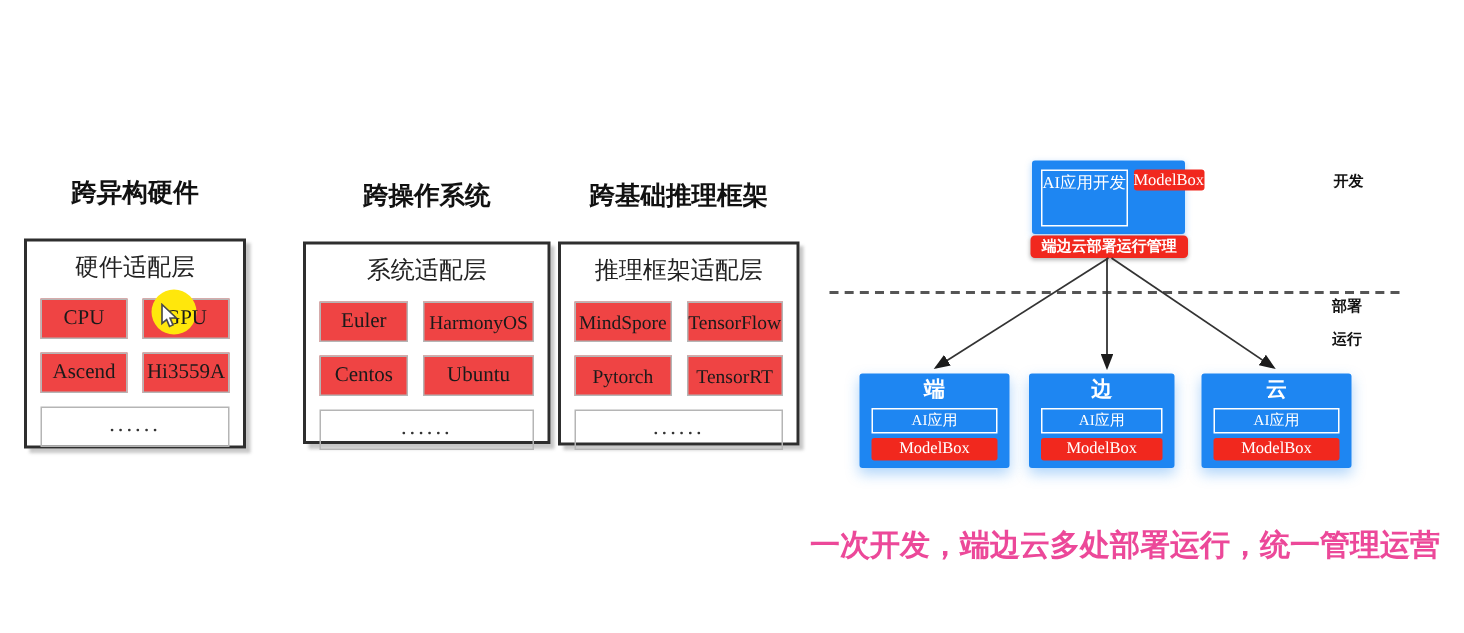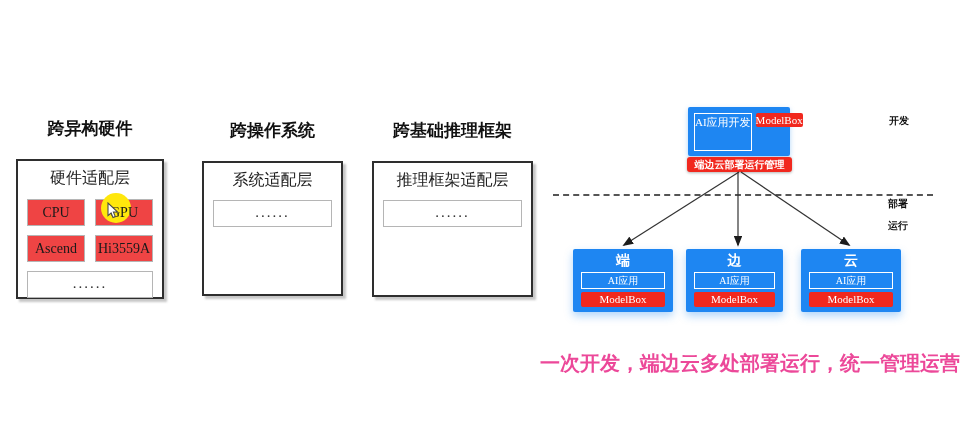--- a/index.html
+++ b/index.html
@@ -91,32 +91,44 @@
           </svg>
           <span class="lbl">GPU</span>
         </div>
         <div class="item">Ascend</div>
         <div class="item">Hi3559A</div>
       </div>
       <div class="more">......</div>
     </div>
   </section>
 
-  <section class="col" style="left:202px;top:141px;width:141px;height:135px;">
+  <section class="col" style="left:202px;top:141px;width:165px;height:135px;">
     <h2 class="col-title">跨操作系统</h2>
     <div class="adapter-box">
       <div class="adapter-header">系统适配层</div>
+      <div class="item-grid narrow-first">
+        <div class="item">Euler</div>
+        <div class="item small">HarmonyOS</div>
+        <div class="item">Centos</div>
+        <div class="item">Ubuntu</div>
+      </div>
       <div class="more">......</div>
     </div>
   </section>
 
   <section class="col" style="left:372px;top:141px;width:161px;height:136px;">
     <h2 class="col-title">跨基础推理框架</h2>
     <div class="adapter-box">
       <div class="adapter-header">推理框架适配层</div>
+      <div class="item-grid">
+        <div class="item small">MindSpore</div>
+        <div class="item small">TensorFlow</div>
+        <div class="item small">Pytorch</div>
+        <div class="item small">TensorRT</div>
+      </div>
       <div class="more">......</div>
     </div>
   </section>
 
   <div class="dev-box">
     <div class="dev-app">AI应用开发</div>
     <div class="mb-btn dev-mb">ModelBox</div>
   </div>
 
   <div class="banner">端边云部署运行管理</div>

